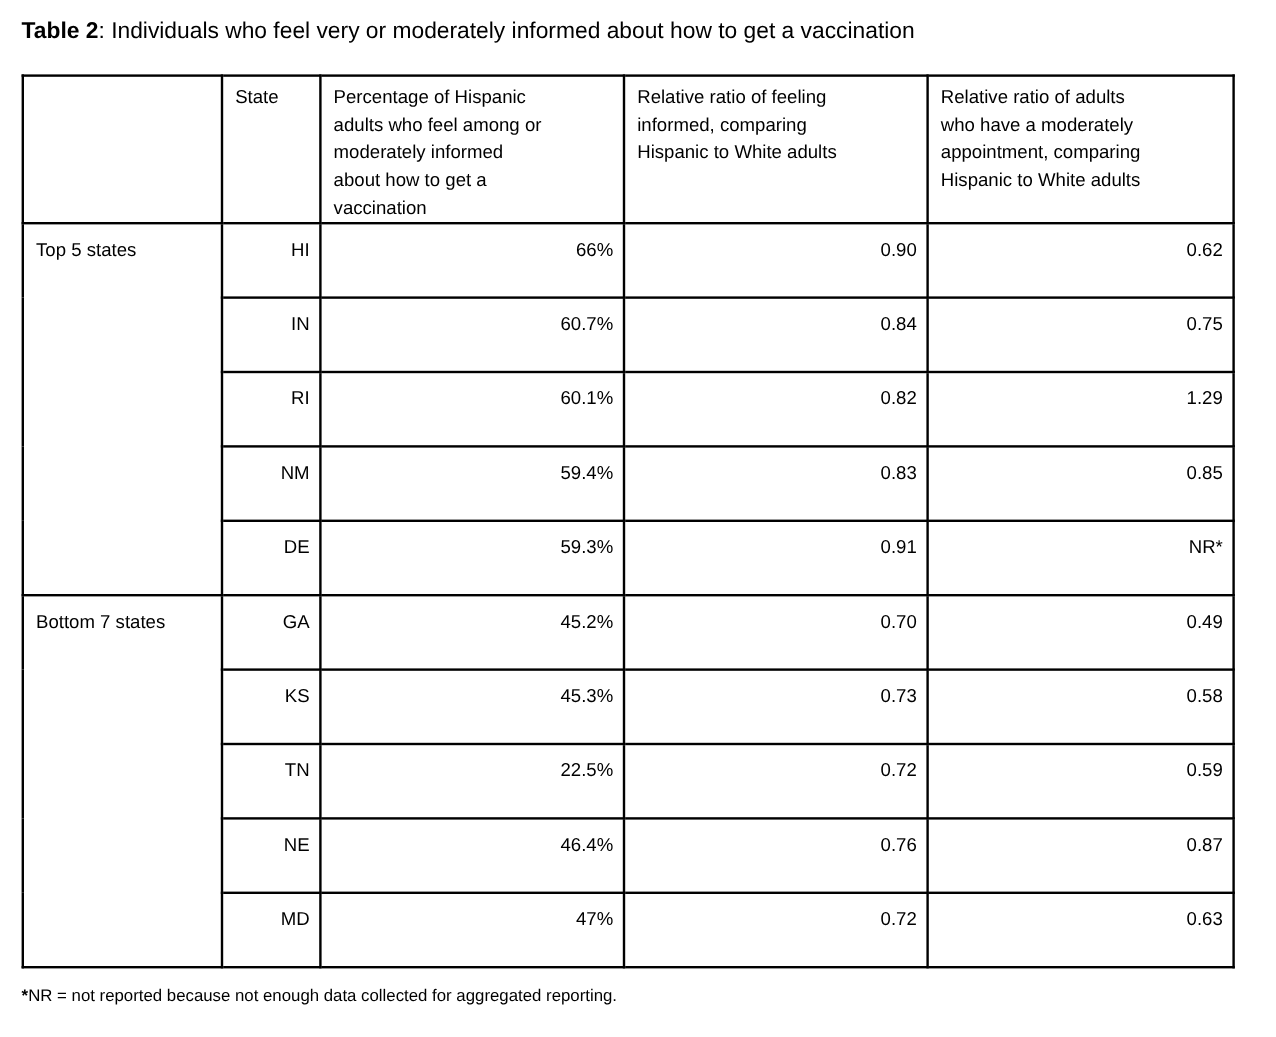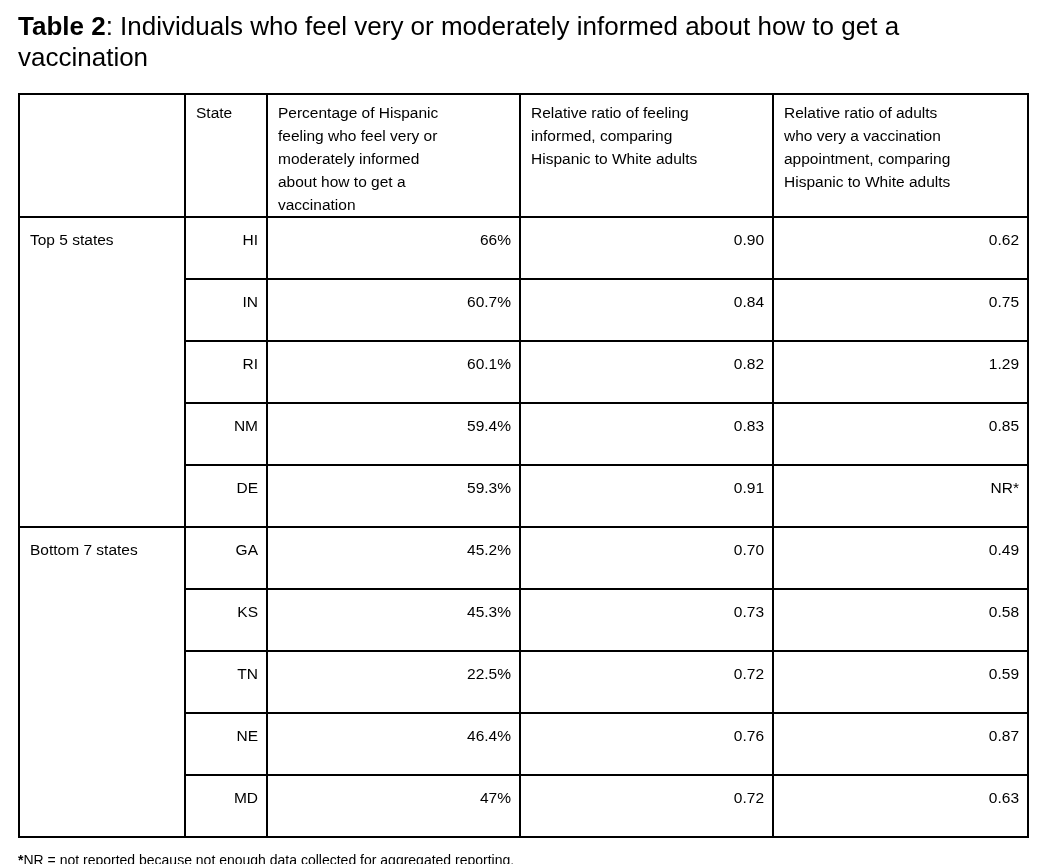--- a/index.html
+++ b/index.html
@@ -10,21 +10,21 @@
   body {
     width: 1063px;
     height: 864px;
     font-family: "Liberation Sans", sans-serif;
     color: #000000;
     overflow: hidden;
   }
   .doc-title {
     margin: 11px 18px 0 18px;
     max-width: 980px;
-    font-size: 26px;
+    font-size: 19px;
     line-height: 31px;
     font-weight: 400;
   }
   .doc-title .bold { font-weight: 700; }
   .doc-title .line2 { display: block; }
 
   table.data-table {
     border-collapse: collapse;
     table-layout: fixed;
     width: 1009px;
@@ -80,33 +80,33 @@
     <col style="width:255px">
   </colgroup>
   <thead>
     <tr>
         <th></th>
         <th>
           <span class="hline">State</span>
         </th>
         <th>
           <span class="hline">Percentage of Hispanic</span>
-          <span class="hline">feeling who feel very or</span>
+          <span class="hline">adults who feel among or</span>
           <span class="hline">moderately informed</span>
           <span class="hline">about how to get a</span>
           <span class="hline">vaccination</span>
         </th>
         <th>
           <span class="hline">Relative ratio of feeling</span>
           <span class="hline">informed, comparing</span>
           <span class="hline">Hispanic to White adults</span>
         </th>
         <th>
           <span class="hline">Relative ratio of adults</span>
-          <span class="hline">who very a vaccination</span>
+          <span class="hline">who have a moderately</span>
           <span class="hline">appointment, comparing</span>
           <span class="hline">Hispanic to White adults</span>
         </th>
       </tr>
   </thead>
   <tbody>
       <tr>
         <td rowspan="5" class="group-cell">Top 5 states</td>
         <td class="cell-center">HI</td>
         <td class="cell-center">66%</td>

